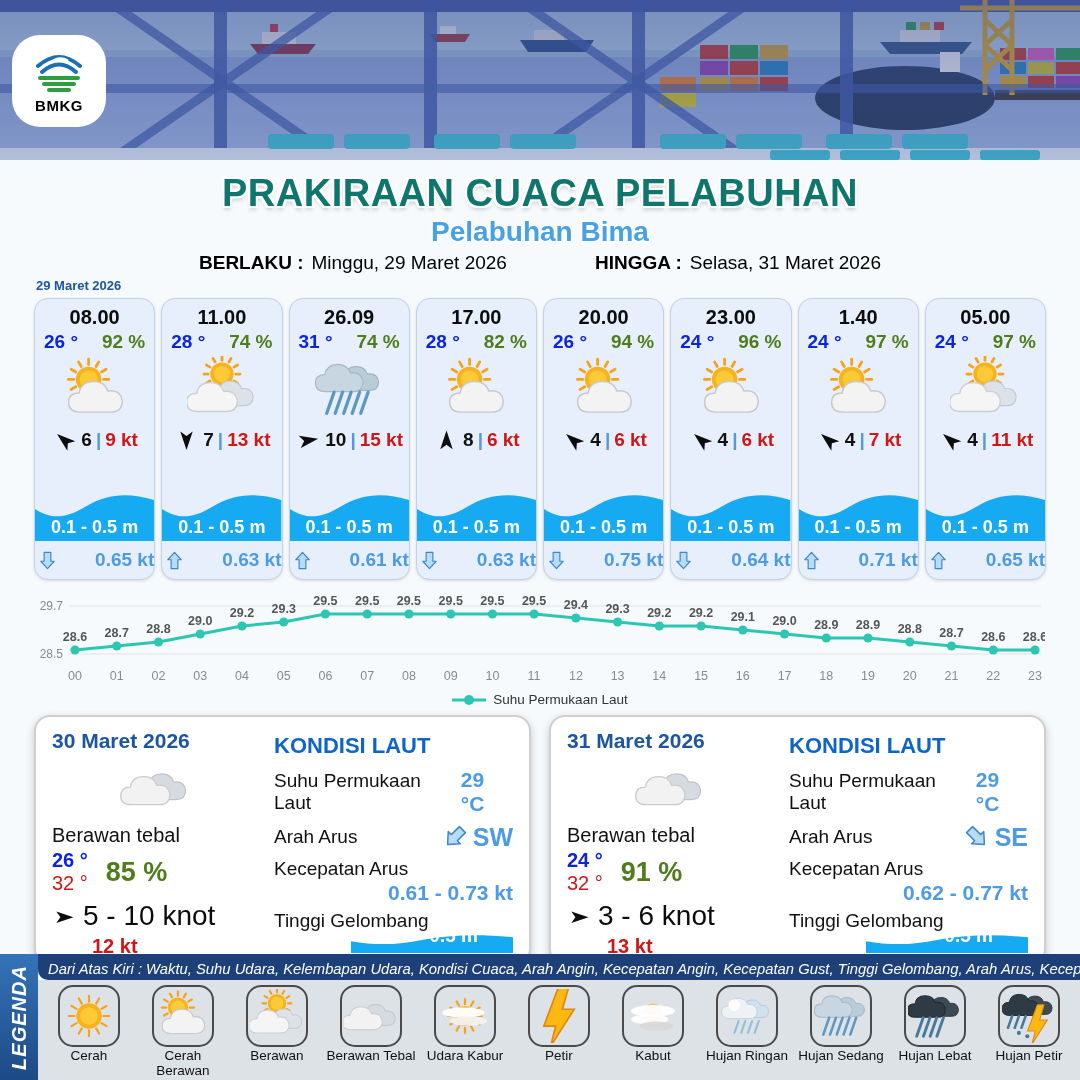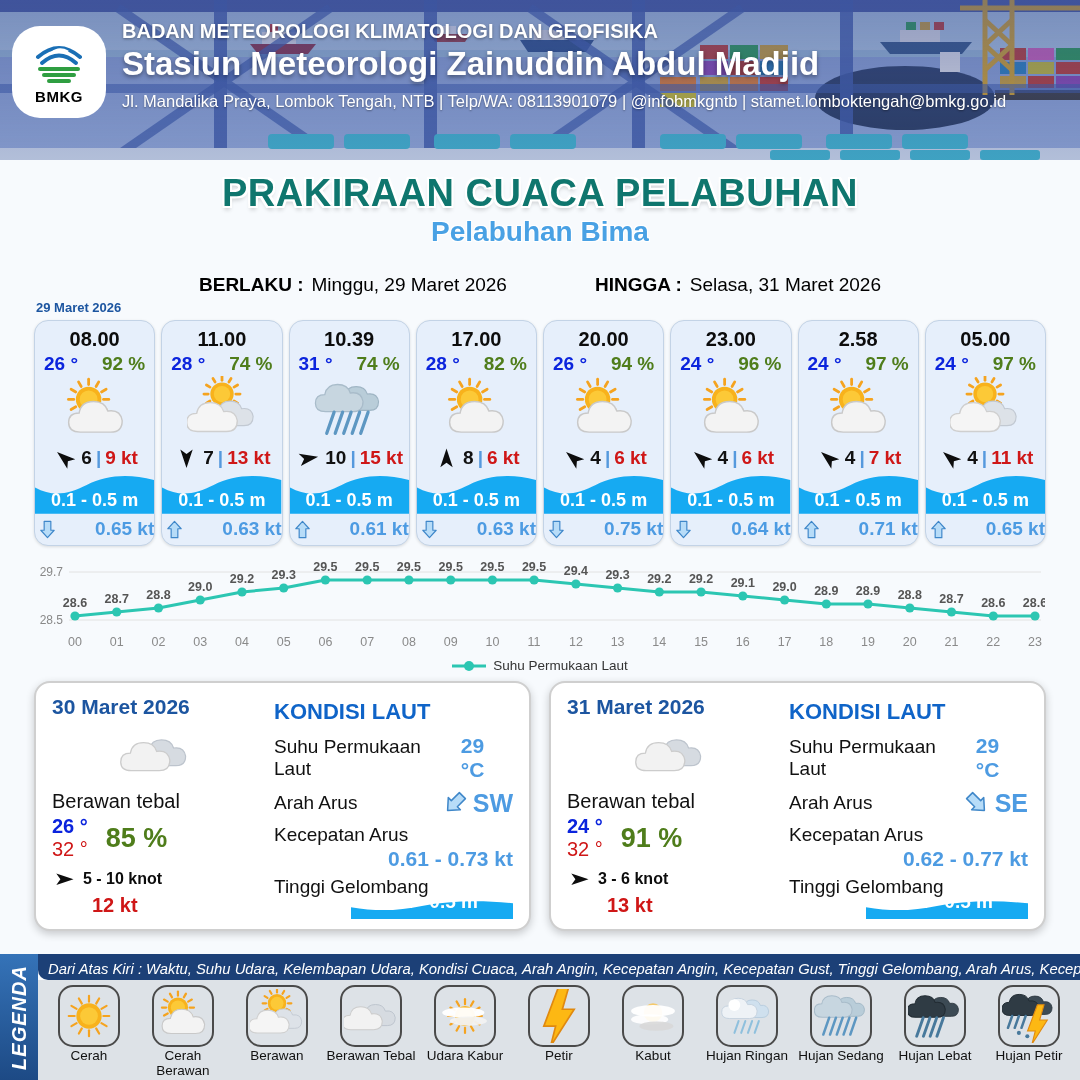--- a/index.html
+++ b/index.html
@@ -3,41 +3,41 @@
 <meta charset="utf-8">
 <style>
   * { margin:0; padding:0; box-sizing:border-box; }
   body {
     width:1080px; height:1080px; overflow:hidden; position:relative;
     background:#f7fafd; font-family:"Liberation Sans", sans-serif;
   }
   
   .header { position:relative; width:1080px; height:160px; overflow:hidden; background:#8fa5d2; }
   .header svg.bg { position:absolute; inset:0; width:100%; height:100%; }
-  .logo { position:absolute; left:12px; top:26px; width:94px; height:92px; background:#fff;
+  .logo { position:absolute; left:12px; top:35px; width:94px; height:92px; background:#fff;
     border-radius:28px; display:flex; flex-direction:column; align-items:center; justify-content:center; z-index:2; }
   .logo-text { font-weight:bold; font-size:15px; color:#000; letter-spacing:.5px; margin-top:1px; }
   .header-text { position:absolute; left:122px; top:20px; color:#fff; z-index:2; }
   .h-agency { font-size:20px; font-weight:bold; text-shadow:0 1px 3px rgba(0,0,0,.4); }
   .h-station { font-size:33px; font-weight:bold; margin-top:2px; text-shadow:0 2px 4px rgba(0,0,0,.4); }
   .h-contact { font-size:16.5px; margin-top:9px; text-shadow:0 1px 2px rgba(0,0,0,.4); }
   
   .titlewrap { text-align:center; padding-top:12px; }
   .title-main { font-size:38px; font-weight:800; color:#0f766e; letter-spacing:.5px;
     text-shadow:-2px -2px 0 #fff, 2px -2px 0 #fff, -2px 2px 0 #fff, 2px 2px 0 #fff, 0 4px 4px rgba(0,0,0,.18); }
   .title-sub { font-size:28px; font-weight:bold; color:#49a1e4; margin-top:1px;
     text-shadow:-1px -1px 0 #fff, 1px -1px 0 #fff, -1px 1px 0 #fff, 1px 1px 0 #fff; }
-  .validity { display:flex; justify-content:center; gap:88px; margin-top:26px; font-size:19px; color:#000; }
+  .validity { display:flex; justify-content:center; gap:88px; margin-top:4px; font-size:19px; color:#000; }
   .v-label { font-weight:bold; }
   .v-value { margin-left:8px; }
   
   .forecast { padding:0 34px; margin-top:4px; }
   .f-date { color:#1c55a0; font-weight:bold; font-size:13px; margin:0 0 5px 2px; }
   .cards-row { display:flex; gap:6px; }
-  .fcard { flex:1; height:226px; background:#e6effb; border:1.5px solid #c3d3e6; border-radius:14px;
+  .fcard { flex:1; height:282px; background:#e6effb; border:1.5px solid #c3d3e6; border-radius:14px;
     box-shadow:0 1px 3px rgba(0,0,0,.12); overflow:hidden; display:flex; flex-direction:column; }
   .fc-time { text-align:center; font-weight:bold; font-size:20px; color:#0c0c0c; margin-top:7px; }
   .fc-th { display:flex; justify-content:space-between; padding:2px 9px 0; font-weight:bold; font-size:19px; }
   .fc-temp { color:#0b24dd; } .fc-hum { color:#4f7d1b; }
   .fc-icon { height:72px; display:flex; align-items:center; justify-content:center; margin-top:1px; }
   .fc-icon svg { width:70px; height:68px; }
   .fc-wind { display:flex; align-items:center; justify-content:center; gap:3px; font-size:19px; font-weight:bold; color:#111; }
   .fc-warrow { width:27px; height:27px; display:inline-block; }
   .fc-warrow svg, .fc-carrow svg, .w-ic svg, .sea-dir-icon svg { width:100%; height:100%; }
   .fc-sep { color:#5599dd; margin:0 1px; }
@@ -57,21 +57,21 @@
     box-shadow:0 3px 8px rgba(0,0,0,.2); display:flex; padding:12px 16px 10px; }
   .day-left { width:208px; display:flex; flex-direction:column; }
   .day-date { color:#1c55a0; font-weight:bold; font-size:21px; }
   .day-icon { width:118px; height:66px; margin:2px auto 0; }
   .day-icon svg { width:100%; height:100%; }
   .day-cond { font-size:20px; color:#111; margin-top:3px; }
   .day-temps { display:flex; align-items:center; gap:18px; margin-top:2px; }
   .t-min { color:#0b24dd; font-weight:bold; font-size:20px; display:block; }
   .t-max { color:#cf1717; font-weight:normal; font-size:20px; display:block; }
   .day-hum { color:#4f7d1b; font-weight:bold; font-size:27px; }
-  .day-wind { display:flex; align-items:center; gap:6px; font-weight:bold; font-size:16px; color:#0c0c0c; margin-top:5px; }
+  .day-wind { display:flex; align-items:center; gap:6px; font-weight:normal; font-size:28px; color:#0c0c0c; margin-top:5px; }
   .w-ic { width:25px; height:25px; display:inline-block; }
   .day-gust { color:#cf1717; font-weight:bold; font-size:20px; margin-left:40px; margin-top:3px; }
   .sea { flex:1; padding-left:14px; display:flex; flex-direction:column; }
   .sea-h { color:#0f64c8; font-weight:bold; font-size:22px; margin:4px 0 4px; }
   .sea-row { display:flex; justify-content:space-between; align-items:center; font-size:19px; color:#111; margin-top:5px; }
   .sea-val { color:#4d9be2; font-weight:bold; font-size:21px; }
   .sea-dir { display:flex; align-items:center; gap:2px; }
   .sea-dir .sea-val { font-size:25px; }
   .sea-dir-icon { width:32px; height:32px; display:inline-block; }
   .sea-speed-val { text-align:right; color:#4d9be2; font-weight:bold; font-size:21px; margin-top:1px; }
@@ -193,25 +193,20 @@
     <svg width="62" height="48" viewBox="0 0 62 48">
       <path d="M10,18 Q31,0 52,18" fill="none" stroke="#1a6fb5" stroke-width="4" stroke-linecap="round"></path>
       <path d="M14,24 Q31,9 48,24" fill="none" stroke="#1a6fb5" stroke-width="4" stroke-linecap="round"></path>
       <path d="M24,14 Q31,8 40,13" fill="none" stroke="#ffffff" stroke-width="3"></path>
       <line x1="12" y1="30" x2="50" y2="30" stroke="#2f9e41" stroke-width="4" stroke-linecap="round"></line>
       <line x1="16" y1="36" x2="46" y2="36" stroke="#2f9e41" stroke-width="4" stroke-linecap="round"></line>
       <line x1="21" y1="42" x2="41" y2="42" stroke="#2f9e41" stroke-width="4" stroke-linecap="round"></line>
     </svg>
     <div class="logo-text">BMKG</div>
   </div>
-  <div class="header-text">
-    <div class="h-agency">BADAN METEOROLOGI KLIMATOLOGI DAN GEOFISIKA</div>
-    <div class="h-station">Stasiun Meteorologi Zainuddin Abdul Madjid</div>
-    <div class="h-contact">Jl. Mandalika Praya, Lombok Tengah, NTB | Telp/WA: 08113901079 | @infobmkgntb | stamet.lomboktengah@bmkg.go.id</div>
-  </div>
 </div>
 
 <div class="titlewrap">
   <div class="title-main">PRAKIRAAN CUACA PELABUHAN</div>
   <div class="title-sub">Pelabuhan Bima</div>
   <div class="validity">
     <div>
       <span class="v-label">BERLAKU :</span><span class="v-value">Minggu, 29 Maret 2026</span>
     </div>
     <div>
@@ -325,21 +320,21 @@
           <span class="fc-carrow"><svg viewBox="0 0 64 64" width="100%" height="100%">
               <g transform="translate(32,32) rotate(0) scale(1.9)">
                 <path d="M0,-11 L9,-1 L4.5,-1 L4.5,11 L-4.5,11 L-4.5,-1 L-9,-1 Z" fill="#b7dcf8" stroke="#3f87c9" stroke-width="1.6" stroke-linejoin="round"></path>
               </g>
             </svg></span>
           <span class="fc-cval">0.63 kt</span>
         </div>
       </div>
 
       <div class="fcard">
-        <div class="fc-time">10.39</div>
+        <div class="fc-time">26.09</div>
         <div class="fc-th">
           <span class="fc-temp">31 °</span>
           <span class="fc-hum">74 %</span>
         </div>
         <div class="fc-icon">
           <svg viewBox="0 0 64 64" width="100%" height="100%">
             <path d="M-20,12 Q-32,12 -32,2 Q-32,-8 -21,-8 Q-19,-20 -6,-20 Q6,-20 9,-10 Q22,-12 24,0 Q24,12 12,12 Z" transform="translate(43,24) scale(0.7)" fill="#b9cdd9" stroke="#9fb5c4" stroke-width="1.5"></path>
             <path d="M-20,12 Q-32,12 -32,2 Q-32,-8 -21,-8 Q-19,-20 -6,-20 Q6,-20 9,-10 Q22,-12 24,0 Q24,12 12,12 Z" transform="translate(26,24) scale(0.8)" fill="#c7d6e0" stroke="#a9bcca" stroke-width="1.5"></path>
             <line x1="18" y1="34" x2="11.0" y2="54" stroke="#5d97c2" stroke-width="3" stroke-linecap="round"></line>
             <line x1="26" y1="34" x2="19.0" y2="54" stroke="#5d97c2" stroke-width="3" stroke-linecap="round"></line>
@@ -527,21 +522,21 @@
           <span class="fc-carrow"><svg viewBox="0 0 64 64" width="100%" height="100%">
               <g transform="translate(32,32) rotate(180) scale(1.9)">
                 <path d="M0,-11 L9,-1 L4.5,-1 L4.5,11 L-4.5,11 L-4.5,-1 L-9,-1 Z" fill="#b7dcf8" stroke="#3f87c9" stroke-width="1.6" stroke-linejoin="round"></path>
               </g>
             </svg></span>
           <span class="fc-cval">0.64 kt</span>
         </div>
       </div>
 
       <div class="fcard">
-        <div class="fc-time">2.58</div>
+        <div class="fc-time">1.40</div>
         <div class="fc-th">
           <span class="fc-temp">24 °</span>
           <span class="fc-hum">97 %</span>
         </div>
         <div class="fc-icon">
           <svg viewBox="0 0 64 64" width="100%" height="100%">
             <g transform="translate(26,22)">
               <line x1="14.0" y1="0.0" x2="19.0" y2="0.0" stroke="#f5a31f" stroke-width="2.6" stroke-linecap="round"></line>
               <line x1="12.1" y1="7.0" x2="16.5" y2="9.5" stroke="#f5a31f" stroke-width="2.6" stroke-linecap="round"></line>
               <line x1="7.0" y1="12.1" x2="9.5" y2="16.5" stroke="#f5a31f" stroke-width="2.6" stroke-linecap="round"></line>

